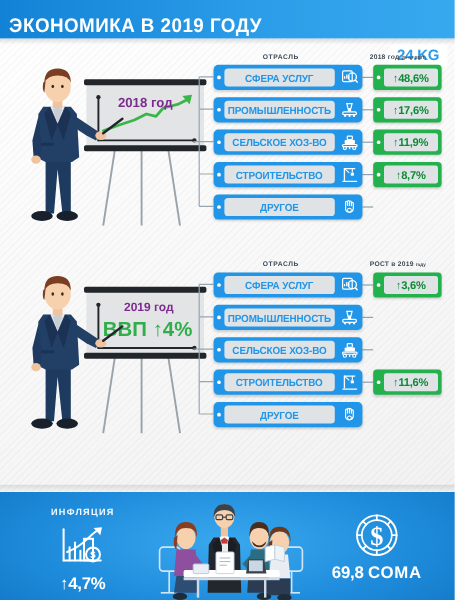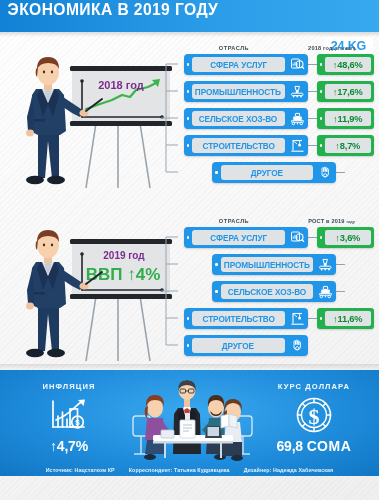--- a/index.html
+++ b/index.html
@@ -16,21 +16,21 @@
         rgba(0,0,0,0.022) 0px, rgba(0,0,0,0.022) 1px,
         rgba(0,0,0,0) 1px, rgba(0,0,0,0) 4px),
       linear-gradient(160deg,#ffffff 0%,#f7f7f7 55%,#efefef 100%);
   }
 
   
   #header {
     position: relative;
     height: 32px;
     background: linear-gradient(90deg,#1282d6 0%,#2b9ce8 55%,#37a9ef 100%);
-    display: flex; align-items: flex-start;
+    display: flex; align-items: flex-end;
   }
   #header-title {
     color: #ffffff;
     font-size: 16.5px;
     font-weight: bold;
     letter-spacing: 0.4px;
     padding-left: 8px;
     transform: scaleX(0.95);
     transform-origin: left center;
     white-space: nowrap;
@@ -97,21 +97,20 @@
     font-weight: bold;
   }
 
   .rows { position: relative; }
   .row {
     position: relative;
     height: 23px;
     margin-bottom: 4px;
     display: flex;
     align-items: center;
-    justify-content: center;
   }
   
   .pill {
     position: relative;
     width: 124px;
     height: 21px;
     background: #2196e8;
     border-radius: 4px;
     display: flex;
     align-items: center;
@@ -200,21 +199,21 @@
     letter-spacing: -0.2px;
     white-space: nowrap;
   }
   .vbadge.empty { visibility: hidden; }
   .vlink.empty { visibility: hidden; }
 
   
   #footer {
     position: absolute;
     left: 0; bottom: 0;
-    width: 379px; height: 136px;
+    width: 379px; height: 96px;
   }
   #footer-top-shadow {
     height: 6px;
     background: linear-gradient(180deg, rgba(0,0,0,0.10), rgba(0,0,0,0));
   }
   #footer-body {
     position: relative;
     height: 106px;
     background: radial-gradient(ellipse at 50% 40%, #3aa8ee 0%, #1f8ddc 55%, #1176c4 100%);
     overflow: hidden;
@@ -783,21 +782,20 @@
           <rect x="82.5" y="49" width="11.5" height="9" fill="#c9d8e4"></rect>
 
           <rect x="36" y="52" width="13" height="8" rx="1" fill="#e8eef3" stroke="#b9c8d6" stroke-width="0.8"></rect>
 
           <path d="M96,38 L104,36 L104,48 L96,50 Z" fill="#ffffff" stroke="#c3d0da" stroke-width="0.8"></path>
           <path d="M104,36 L112,38 L112,50 L104,48 Z" fill="#eef3f7" stroke="#c3d0da" stroke-width="0.8"></path>
         </svg>
       </div>
 
       <div class="fstat" id="fstat-dollar">
-        <div class="ftitle">КУРС ДОЛЛАРА</div>
         <div class="ficon">
           <svg width="42" height="40" viewBox="0 0 42 40">
             <circle cx="21" cy="20" r="16.5" fill="none" stroke="#ffffff" stroke-width="1.6"></circle>
             <circle cx="21" cy="20" r="12.5" fill="none" stroke="#ffffff" stroke-width="1.4"></circle>
             <g stroke="#ffffff" stroke-width="1.5" stroke-linecap="round">
               <line x1="21" y1="3.5" x2="21" y2="7.5"></line>
               <line x1="21" y1="32.5" x2="21" y2="36.5"></line>
               <line x1="4.5" y1="20" x2="8.5" y2="20"></line>
               <line x1="33.5" y1="20" x2="37.5" y2="20"></line>
               <line x1="9.5" y1="8.5" x2="12.2" y2="11.2"></line>

